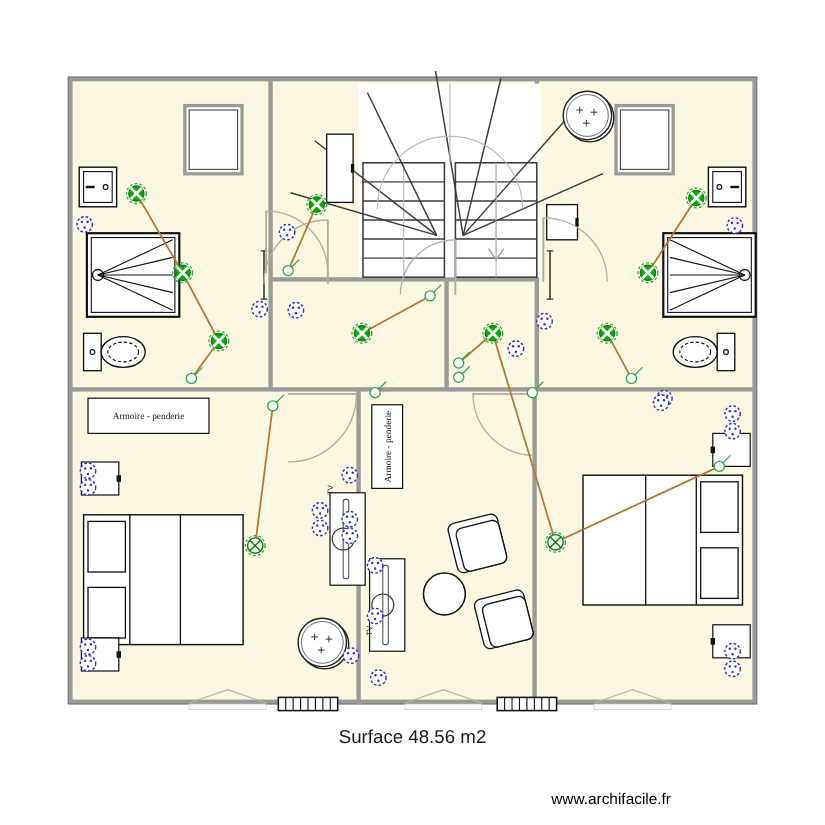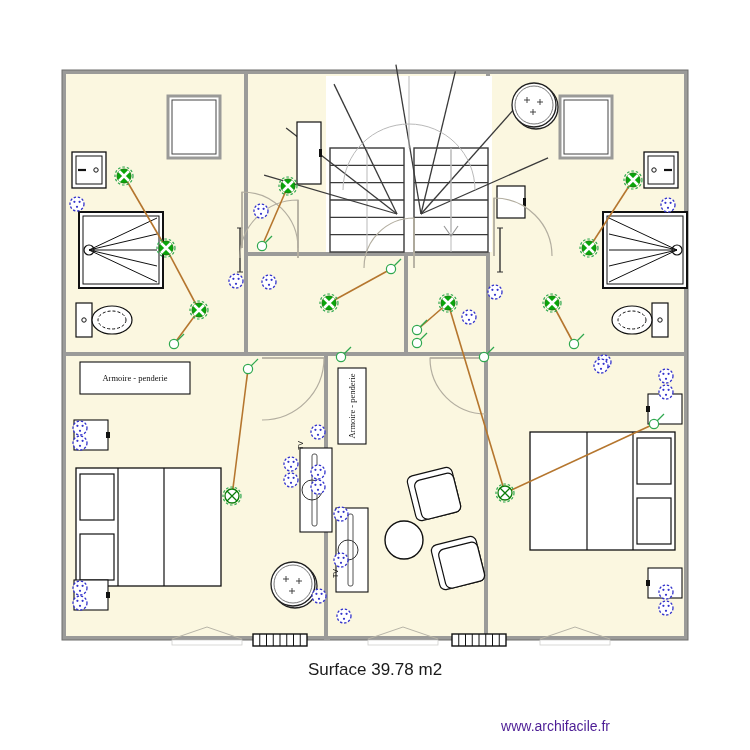--- a/index.html
+++ b/index.html
@@ -1,21 +1,21 @@
 <!DOCTYPE html>
 <html><head>
 <meta charset="utf-8">
 <style>
   html,body{margin:0;padding:0;background:#ffffff;}
   body{width:750px;height:750px;font-family:"Liberation Serif",serif;overflow:hidden;}
   #stage{position:relative;width:620px;height:750px;background:#ffffff;}
   svg{display:block;}
   .cap{position:absolute;left:0;width:750px;text-align:center;font-family:"Liberation Sans",sans-serif;
        font-size:17px;color:#1a1a1a;}
-  .wm{position:absolute;right:10px;font-family:"Liberation Sans",sans-serif;font-size:14px;color:#4c1d95;margin-left:48px;}
+  .wm{position:absolute;right:10px;font-family:"Liberation Sans",sans-serif;font-size:14px;color:#000000;margin-left:48px;}
 </style>
 </head>
 <body>
 
 <div id="stage">
 
   <svg id="plan" width="750" height="750" viewBox="0 0 750 750">
 
     <g id="g-walls">
         <rect x="62" y="70" width="626" height="570" fill="#9b9b99" stroke="#6f6f6d" stroke-width="1"></rect>
@@ -466,16 +466,16 @@
     <g id="g-labels">
         <rect x="80" y="362" width="110" height="32" fill="#ffffff" stroke="#111" stroke-width="1.1"></rect>
         <text x="135" y="381" text-anchor="middle" font-family="&quot;Liberation Serif&quot;,serif" font-size="8.5" fill="#111">Armoire - penderie</text>
         <rect x="338" y="368" width="28" height="76" fill="#ffffff" stroke="#111" stroke-width="1.1"></rect>
         <text x="352" y="409" text-anchor="middle" font-family="&quot;Liberation Serif&quot;,serif" font-size="8.5" fill="#111" transform="rotate(-90 352 406)">Armoire - penderie</text>
         <text x="303" y="450" font-family="&quot;Liberation Sans&quot;,sans-serif" font-size="7" fill="#111" transform="rotate(-90 303 450)">TV</text>
         <text x="338" y="578" font-family="&quot;Liberation Sans&quot;,sans-serif" font-size="7" fill="#111" transform="rotate(-90 338 578)">TV</text>
       </g>
   </svg>
 
-  <div class="cap" style="top:660px">Surface 39.78 m2</div>
+  <div class="cap" style="top:660px">Surface 48.56 m2</div>
 
   <div class="wm" style="top:718px">www.archifacile.fr</div>
 </div>
 
 </body></html>

